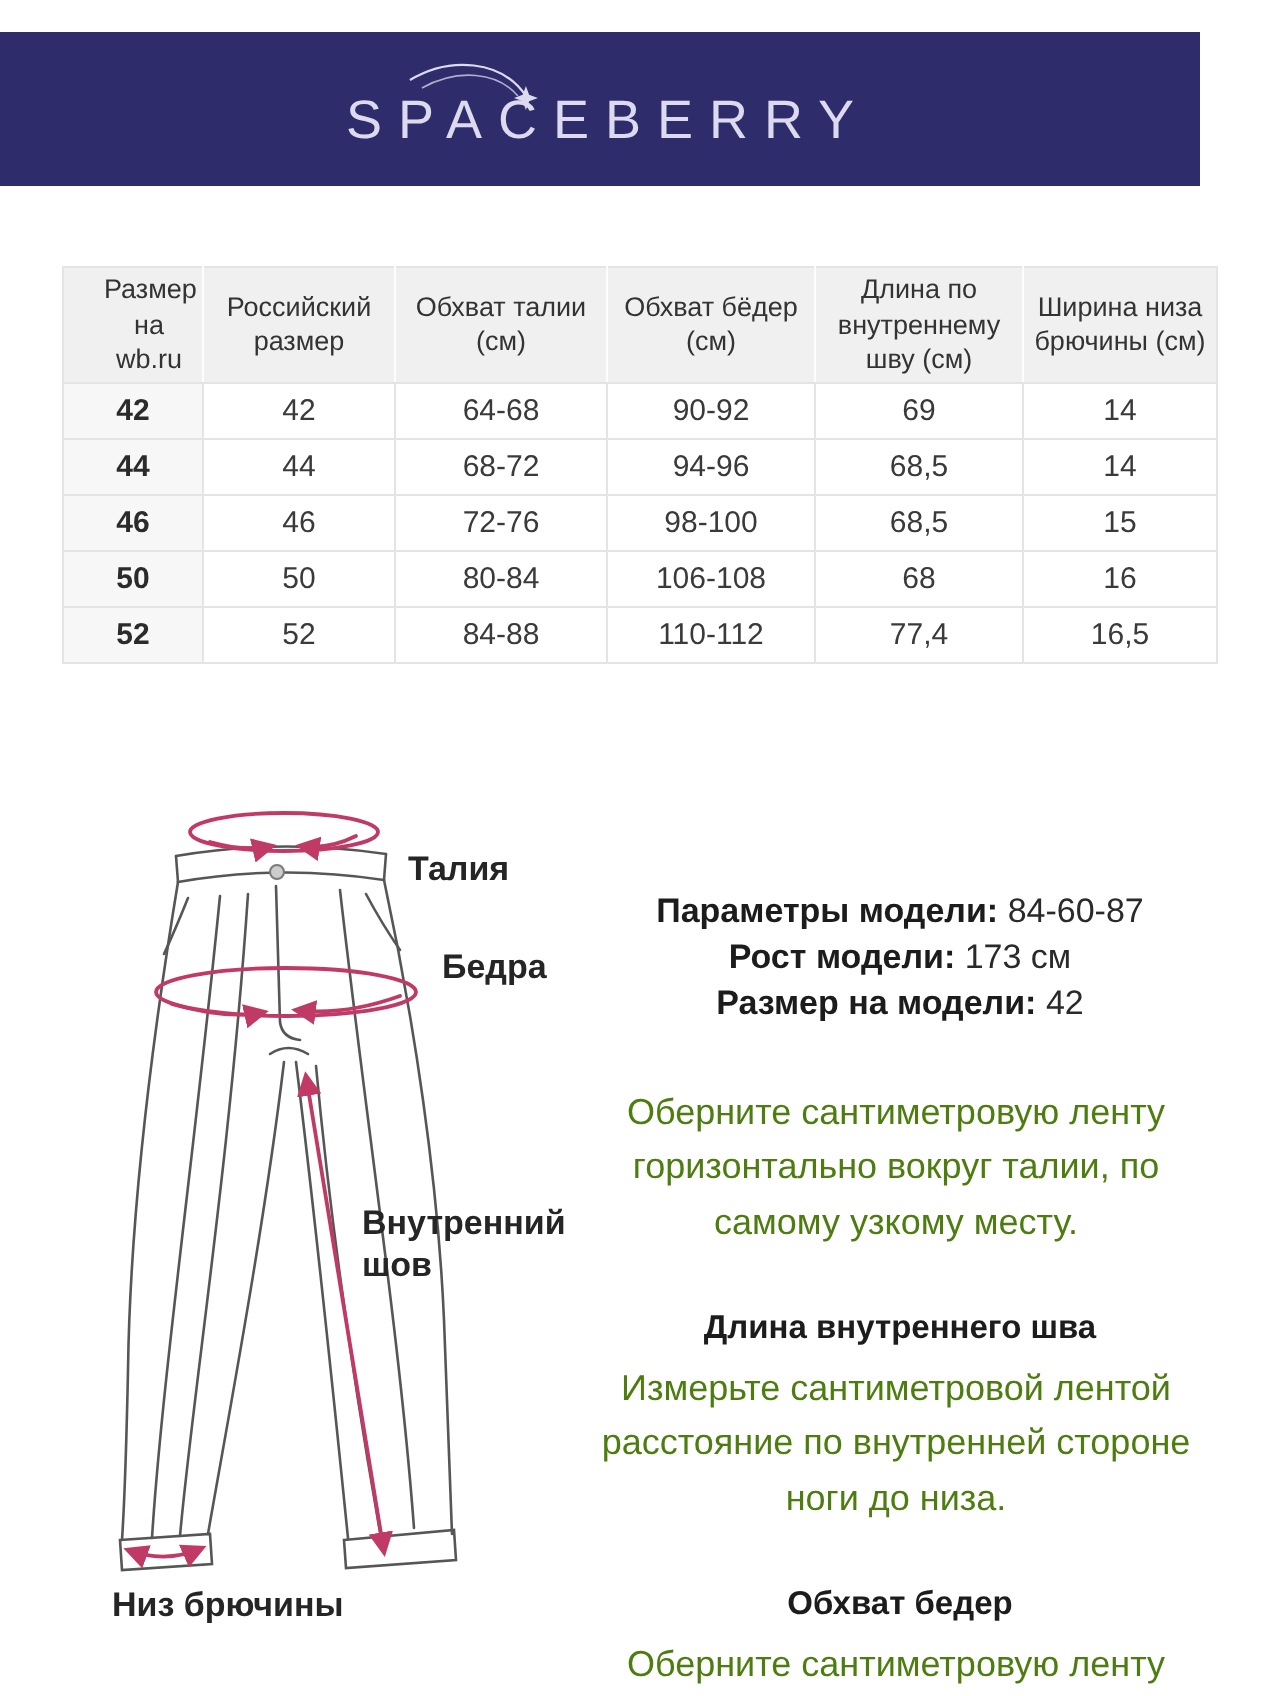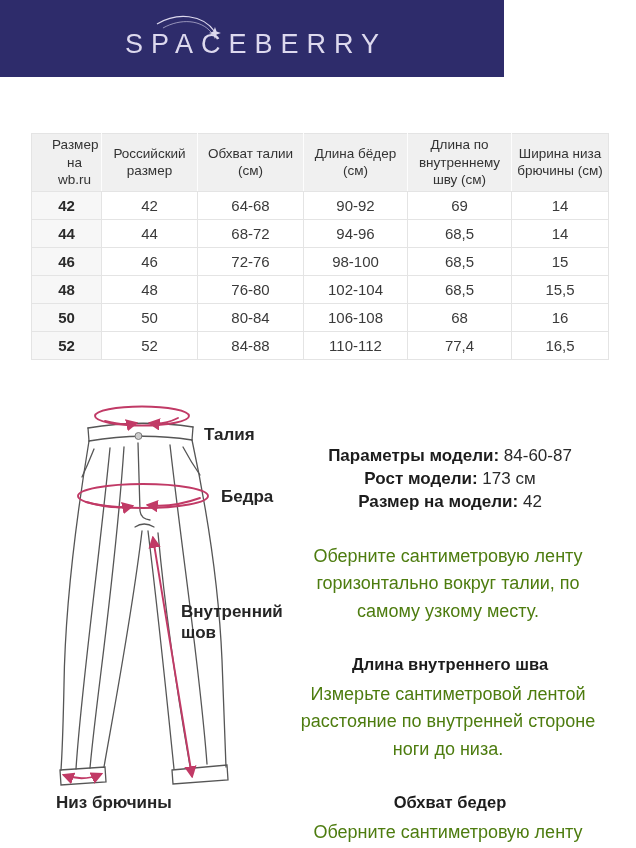--- a/index.html
+++ b/index.html
@@ -9,22 +9,22 @@
     position: relative;
     width: 636px;
     height: 848px;
     background: #ffffff;
     overflow: hidden;
   }
 
   
   .brand-header {
     position: absolute;
-    left: 0; top: 0;
-    width: 504px; height: 77px;
+    left: 0; top: 16px;
+    width: 600px; height: 77px;
     background: #2e2c6b;
   }
   .logo-wrap {
     position: absolute;
     left: 50%; top: 29px;
     transform: translateX(-50%);
   }
   .logo-text {
     color: #ddd9ee;
     font-size: 27px;
@@ -85,21 +85,21 @@
     width: 270px; height: 430px;
   }
   .diagram-label {
     position: absolute;
     font-size: 17px;
     font-weight: 600;
     color: #252525;
     line-height: 1.25;
   }
   .lbl-waist  { left: 204px; top: 424px; }
-  .lbl-hips   { left: 221px; top: 486px; }
+  .lbl-hips   { left: 221px; top: 473px; }
   .lbl-inseam { left: 181px; top: 601px; width: 112px; }
   .lbl-hem    { left: 56px;  top: 792px; }
 
   
   .info-col {
     position: absolute;
     left: 298px; top: 444px;
     width: 304px;
     text-align: center;
   }
@@ -147,21 +147,21 @@
         <col style="width:106px">
       <col style="width:104px">
         <col style="width:104px">
         <col style="width:97px">
     </colgroup>
     <thead>
       <tr>
         <th>Размер на wb.ru</th>
         <th>Российский размер</th>
         <th>Обхват талии (см)</th>
-        <th>Длина бёдер (см)</th>
+        <th>Обхват бёдер (см)</th>
         <th>Длина по внутреннему шву (см)</th>
         <th>Ширина низа брючины (см)</th>
       </tr>
     </thead>
     <tbody>
       <tr>
         <td class="first-col">42</td>
         <td>42</td>
         <td>64-68</td>
         <td>90-92</td>
@@ -176,28 +176,20 @@
         <td>68,5</td>
         <td>14</td>
       </tr>
       <tr>
         <td class="first-col">46</td>
         <td>46</td>
         <td>72-76</td>
         <td>98-100</td>
         <td>68,5</td>
         <td>15</td>
-      </tr>
-      <tr>
-        <td class="first-col">48</td>
-        <td>48</td>
-        <td>76-80</td>
-        <td>102-104</td>
-        <td>68,5</td>
-        <td>15,5</td>
       </tr>
       <tr>
         <td class="first-col">50</td>
         <td>50</td>
         <td>80-84</td>
         <td>106-108</td>
         <td>68</td>
         <td>16</td>
       </tr>
       <tr>

